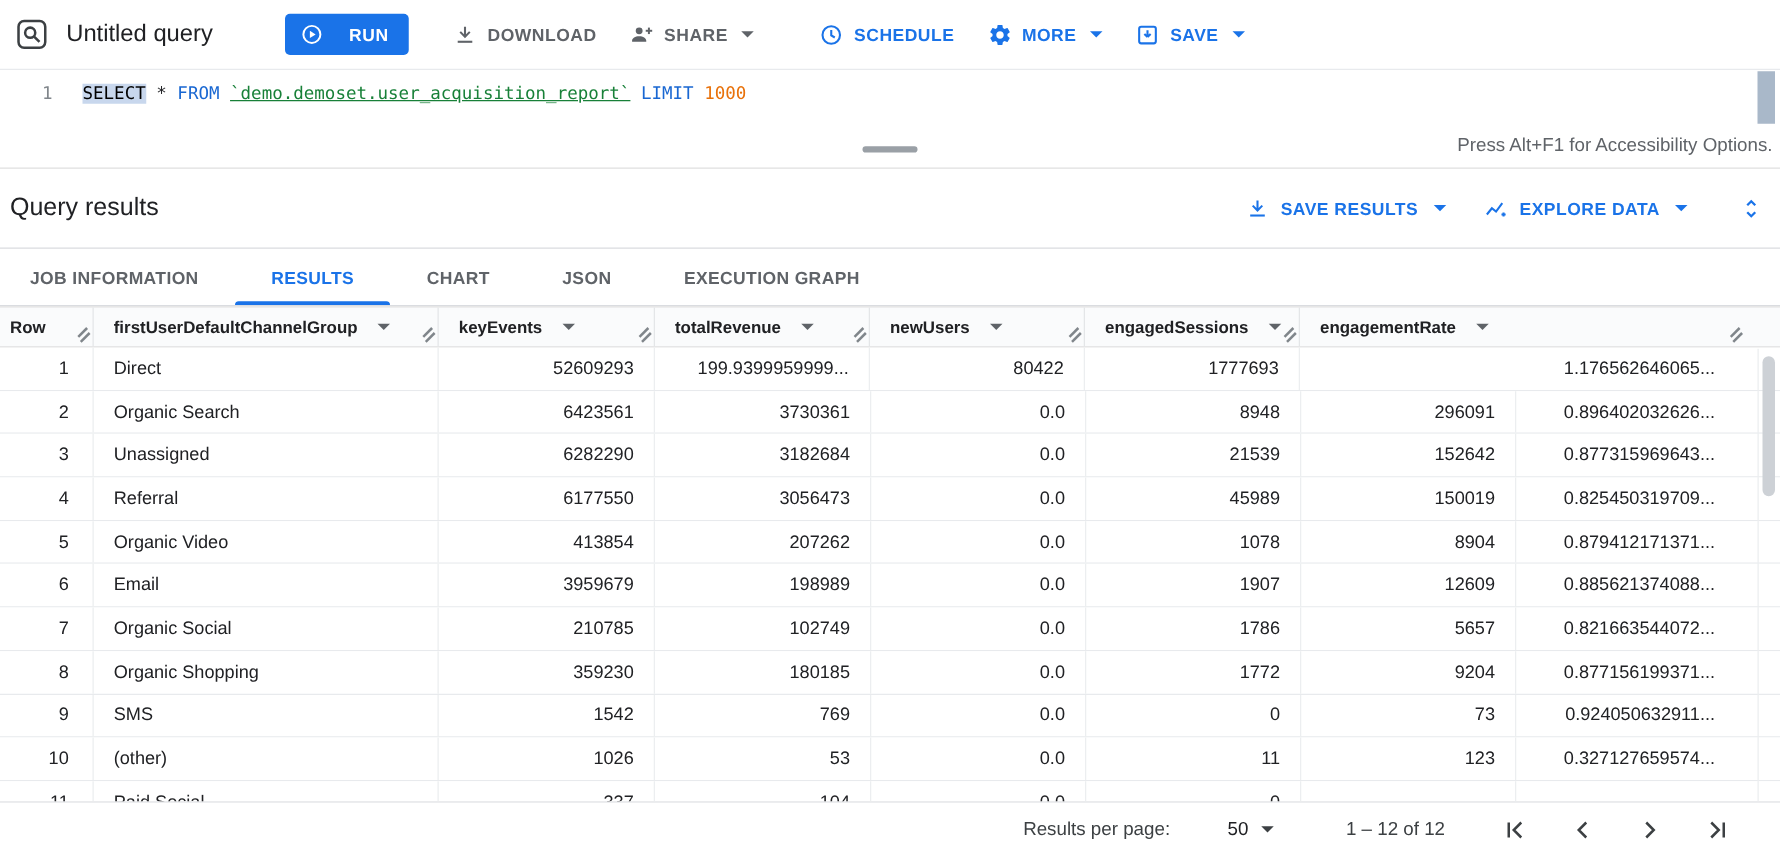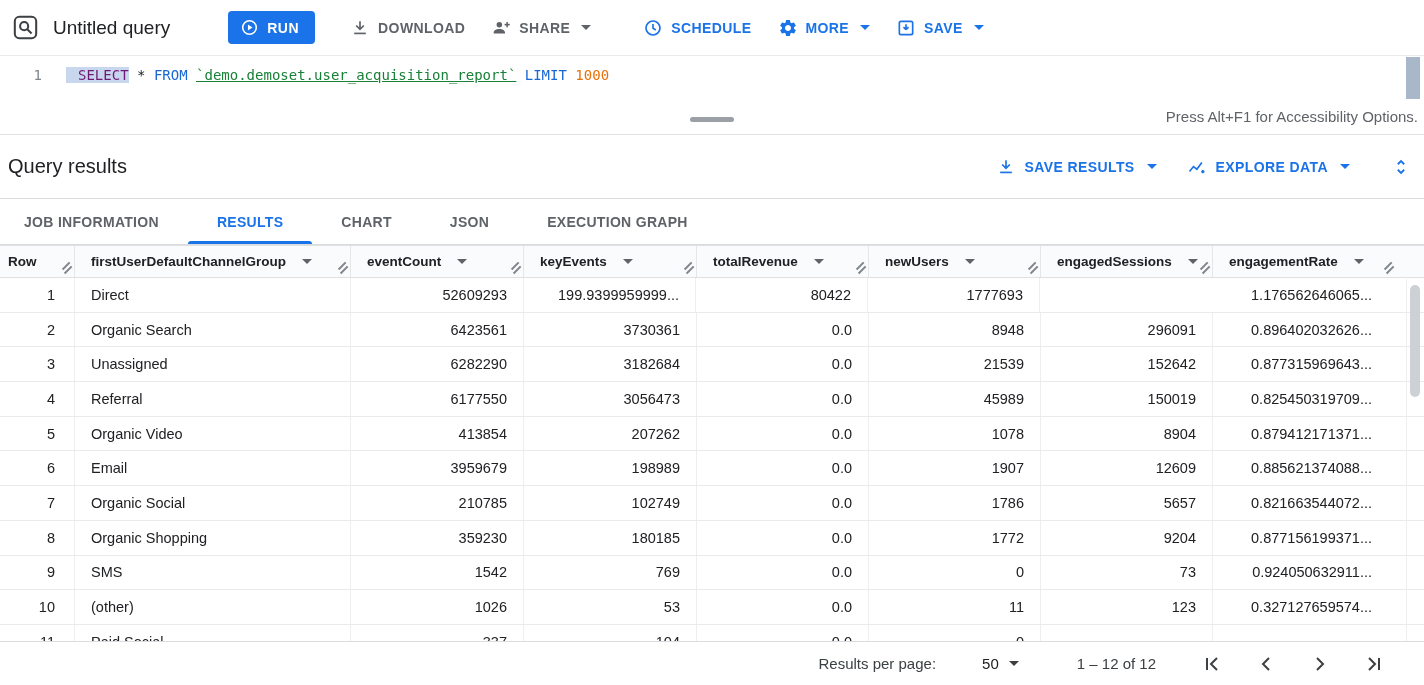--- a/index.html
+++ b/index.html
@@ -3,32 +3,32 @@
 <meta charset="utf-8">
 <style>
   * { margin:0; padding:0; box-sizing:border-box; }
   html,body { width:1424px; height:685px; overflow:hidden; }
   body { font-family:"Liberation Sans",sans-serif; background:#fff; color:#202124; }
 
   
   .toolbar { height:56px; display:flex; align-items:center; padding:0 16px 0 12px; border-bottom:1px solid #e8eaed; background:#fff; }
   .q-icon { width:27px; height:27px; flex:0 0 auto; }
   .title { font-size:19px; font-weight:400; color:#202124; margin:0 58px 0 14px; white-space:nowrap; }
-  .run-btn { display:flex; align-items:center; gap:8px; background:#1a73e8; color:#fff; border:none; border-radius:4px; height:33px; padding:0 16px 0 12px; font-family:inherit; font-size:14px; font-weight:700; letter-spacing:.5px; cursor:pointer; margin-right:22px; }
+  .run-btn { display:flex; align-items:center; gap:20px; background:#1a73e8; color:#fff; border:none; border-radius:4px; height:33px; padding:0 16px 0 12px; font-family:inherit; font-size:14px; font-weight:700; letter-spacing:.5px; cursor:pointer; margin-right:22px; }
   .tbtn { display:flex; align-items:center; gap:8px; background:none; border:none; font-family:inherit; font-size:14px; font-weight:700; letter-spacing:.4px; color:#5f6368; padding:8px 13px; cursor:pointer; white-space:nowrap; }
   .tbtn.blue { color:#1a73e8; }
   .tbtn.sched { margin-left:26px; }
   .caret { width:0; height:0; border-left:5px solid transparent; border-right:5px solid transparent; border-top:5px solid currentColor; margin-left:3px; }
 
   
   .editor { position:relative; height:48px; background:#fff; padding-top:9px; display:flex; }
   .gutter { width:42px; text-align:right; font-family:"DejaVu Sans Mono",monospace; font-size:14px; color:#80868b; line-height:20px; }
   .code-line { margin-left:24px; font-family:"DejaVu Sans Mono",monospace; font-size:14px; line-height:20px; white-space:pre; }
   .tok-keyword { color:#1967d2; }
-  .tok-keyword-selected { color:#701a75; background:#c8d7ed;padding-left:12px; }
+  .tok-keyword-selected { color:#000000; background:#c8d7ed; }
   .tok-plain { color:#202124; }
   .tok-table-link { color:#188038; text-decoration:underline; cursor:pointer; }
   .tok-number { color:#e8710a; }
   .editor-scroll { position:absolute; right:4px; top:1px; width:14px; height:42px; background:#a9b8c9; }
 
   
   .resize-strip { position:relative; height:31px; background:#fff; border-bottom:1px solid #e0e0e0; }
   .drag-handle { position:absolute; left:50%; top:13px; transform:translateX(-50%); width:44px; height:5px; border-radius:3px; background:#9aa0a6; cursor:row-resize; }
   .a11y-hint { position:absolute; right:6px; top:4px; font-size:15px; color:#5f6368; }
 
@@ -220,25 +220,20 @@
   <div class="thead">
       <div class="th c0">
         <span>Row</span>
         <span class="resize-glyph"></span>
       </div>
       <div class="th c1">
         <span>firstUserDefaultChannelGroup</span>
         <span class="sort-arrow"></span>
         <span class="resize-glyph"></span>
       </div>
-      <div class="th c2">
-        <span>eventCount</span>
-        <span class="sort-arrow"></span>
-        <span class="resize-glyph"></span>
-      </div>
       <div class="th c3">
         <span>keyEvents</span>
         <span class="sort-arrow"></span>
         <span class="resize-glyph"></span>
       </div>
       <div class="th c4">
         <span>totalRevenue</span>
         <span class="sort-arrow"></span>
         <span class="resize-glyph"></span>
       </div>

